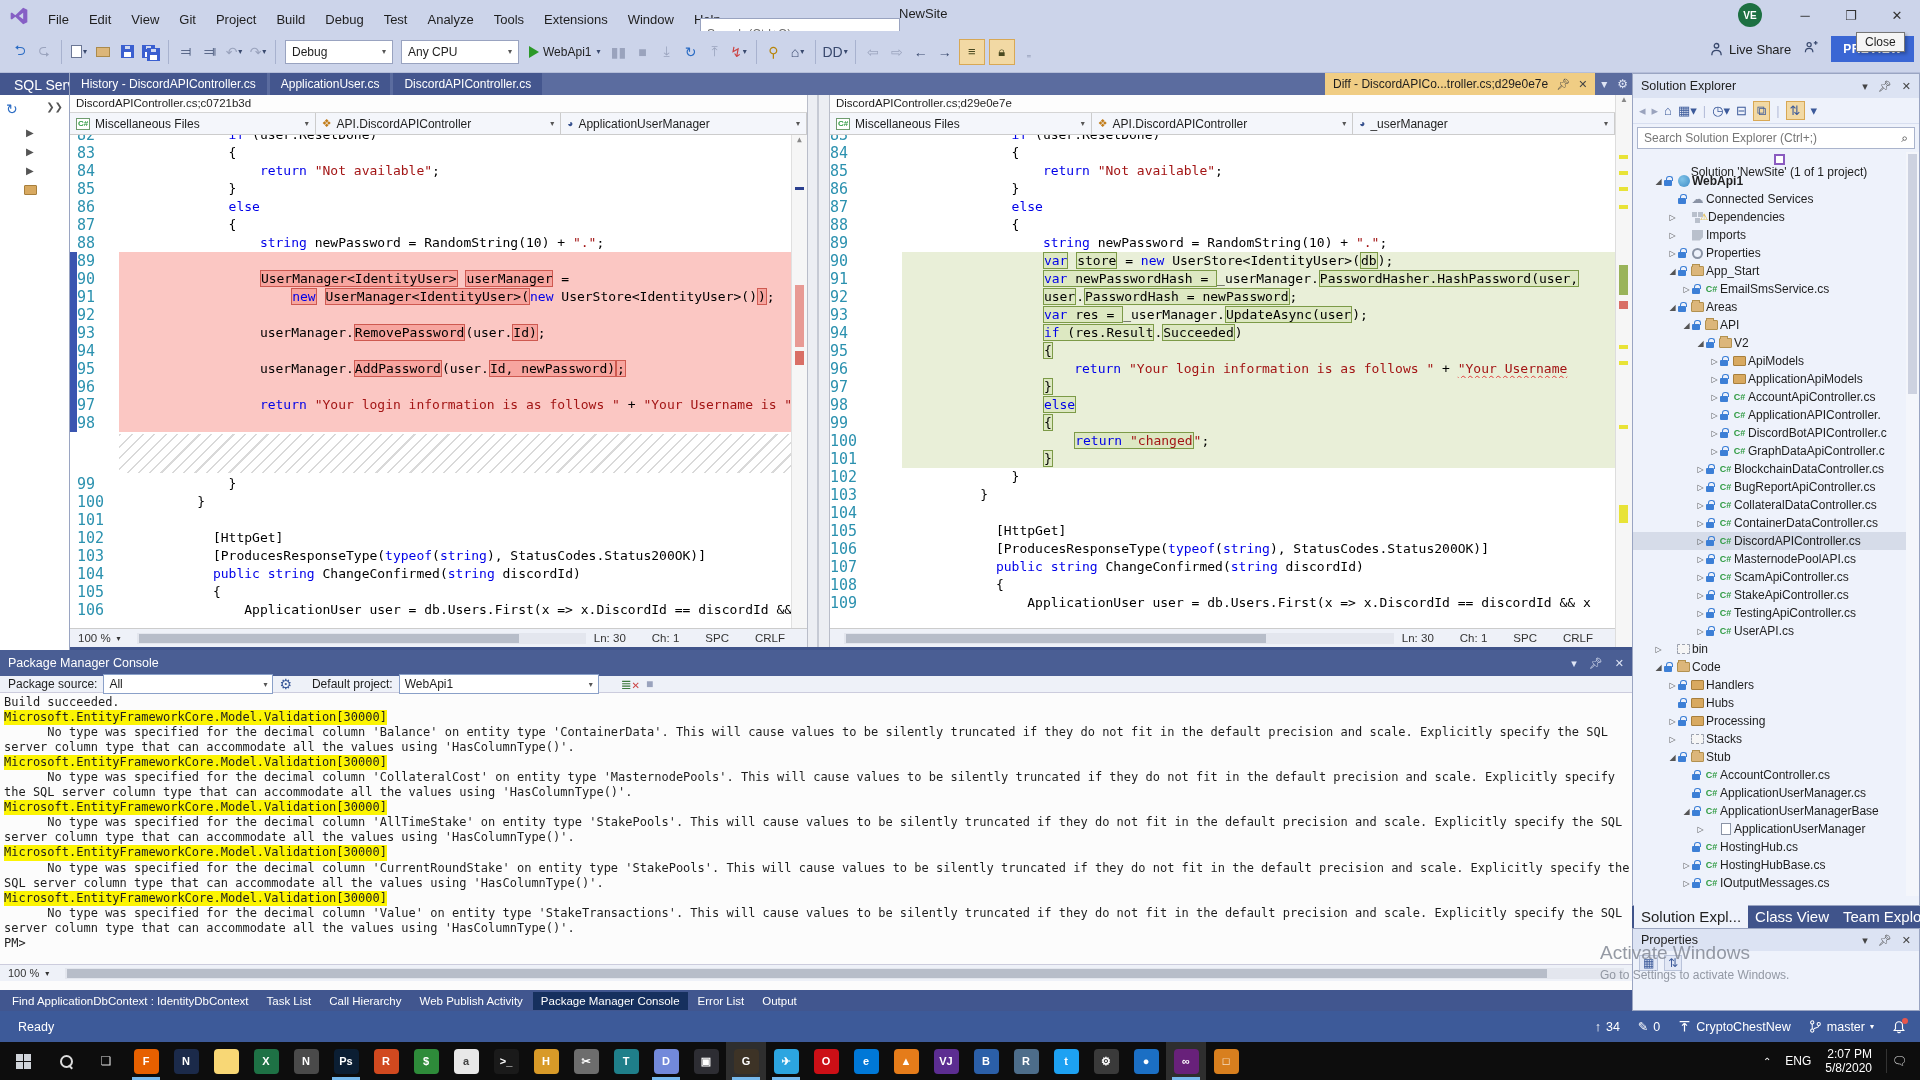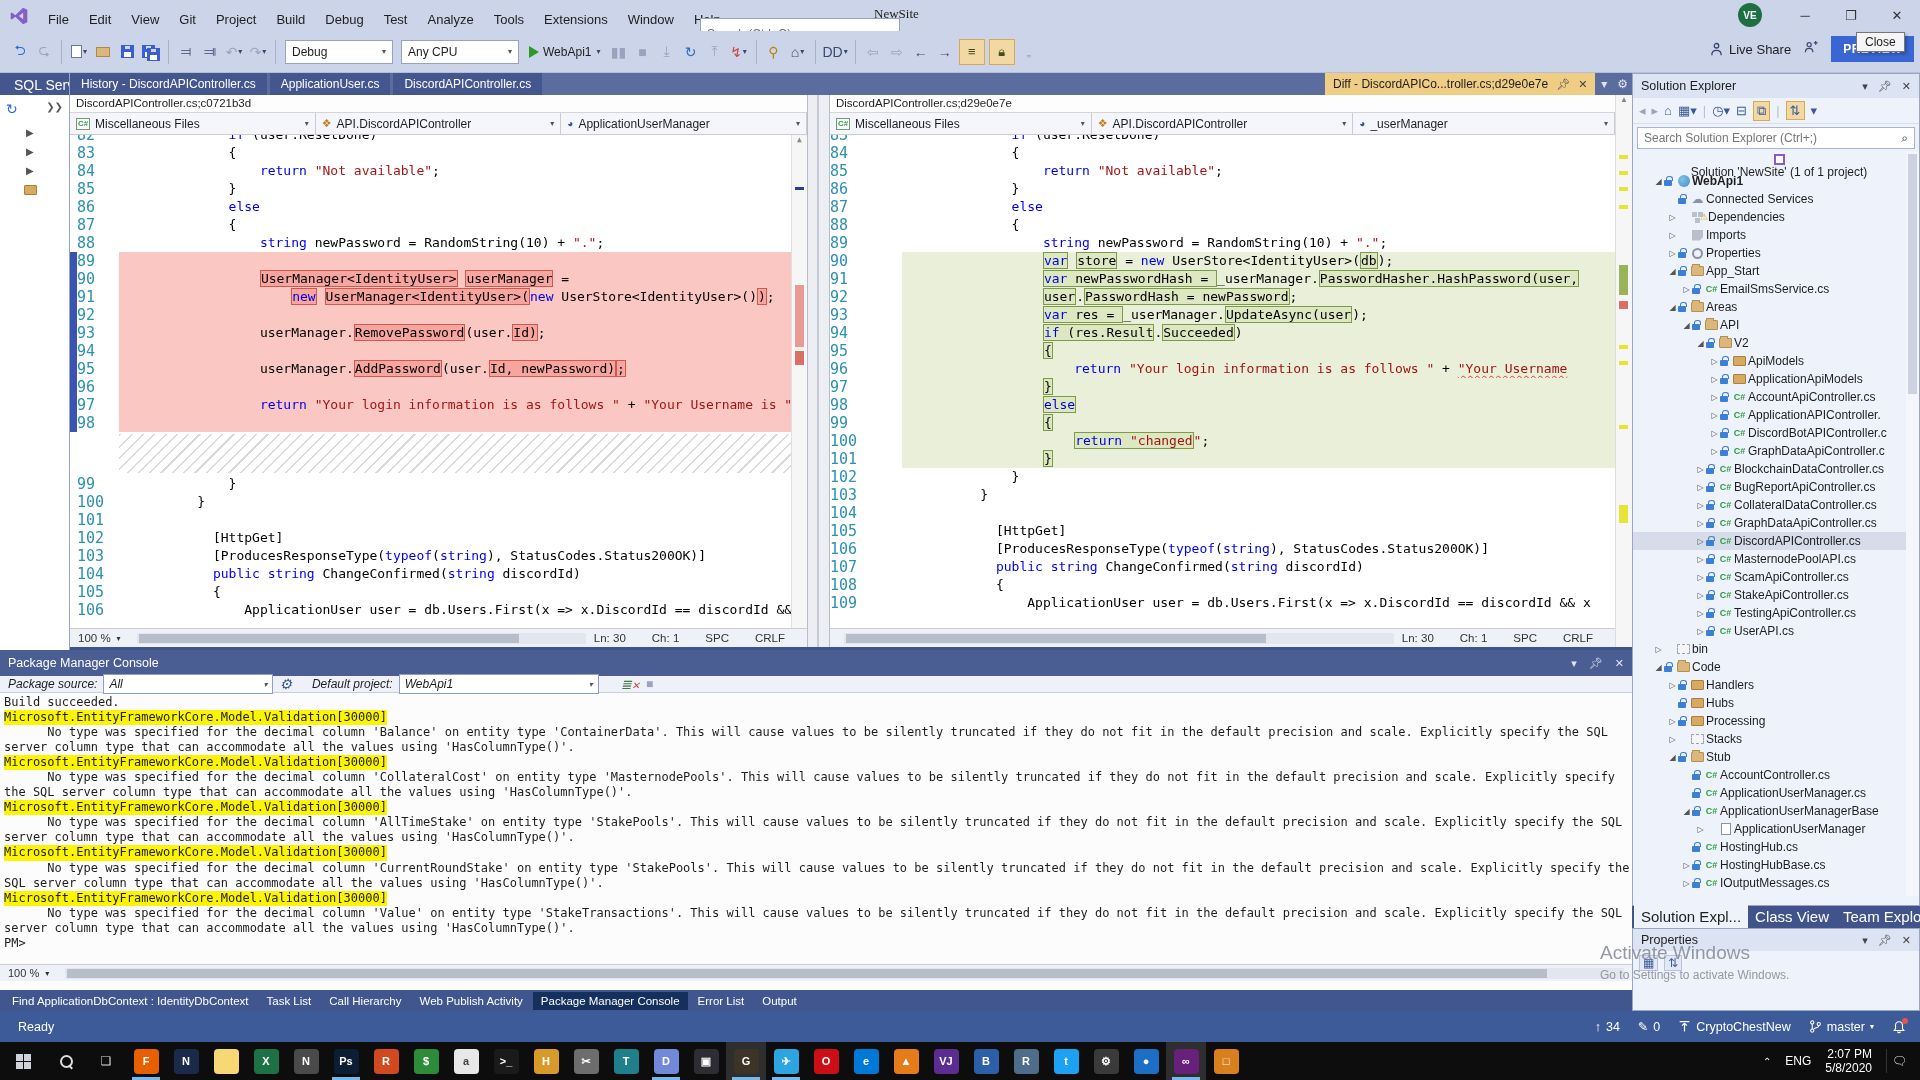--- a/index.html
+++ b/index.html
@@ -8,21 +8,21 @@
   #root { position:relative; width:1920px; height:1080px; background:#40548b; overflow:hidden; }
 
   
   .titlebar { position:absolute; left:0; top:0; width:1920px; height:31px; background:#ccd4ea; display:flex; align-items:center; }
   .vslogo { width:20px; height:20px; margin:0 10px 0 9px; position:relative; }
   .vslogo svg { width:20px; height:20px; }
   .menubar { display:flex; gap:2px;margin-top:8px; }
   .menu-item { padding:4px 9px; font-size:13px; color:#1e1e1e; cursor:default; }
   .searchbox { position:absolute; left:700px; top:4px; width:200px; height:32px; background:#fff; border:1px solid #99a3c0; display:flex; align-items:center; padding:0 6px; color:#6d6d6d; font-size:12px;margin-top:14px; }
   .searchbox .mag { margin-left:auto; color:#444; font-size:13px; }
-  .win-title { position:absolute; left:874px; top:6px; font-size:13px; color:#1e1e1e;font-family:Liberation Serif, serif; }
+  .win-title { position:absolute; left:899px; top:6px; font-size:13px; color:#1e1e1e; }
   .avatar { position:absolute; left:1738px; top:3px; width:24px; height:24px; border-radius:50%; background:#1d7042; color:#fff; font-size:10px; font-weight:bold; display:flex; align-items:center; justify-content:center; }
   .winbtns { position:absolute; right:0; top:0; display:flex; }
   .winbtn { width:46px; height:31px; display:flex; align-items:center; justify-content:center; color:#333; font-size:13px; }
   .tooltip { position:absolute; left:1856px; top:32px; background:#f5f5f5; border:1px solid #767676; padding:2px 8px; font-size:12px; color:#1e1e1e; box-shadow:2px 2px 3px rgba(0,0,0,.25); z-index:50; }
 
   
   .toolbar { position:absolute; left:0; top:31px; width:1920px; height:42px; background:#ccd4ea; border-bottom:1px solid #b5bed9; display:flex; align-items:center; padding-left:8px; }
   .tb-sep { width:1px; height:24px; background:#a8b2cf; margin:0 5px; }
   .tb-i { min-width:24px; height:26px; display:flex; align-items:center; justify-content:center; font-size:14px; color:#39496e; padding:0 2px; }
   .tb-i.dis { color:#9aa3bd; }
@@ -97,21 +97,21 @@
   .lninfo { display:flex; gap:26px; padding-right:22px; }
 
   .splitter { position:absolute; left:807px; top:95px; width:23px; height:552px; background:#eceef3; border-left:1px solid #b9bdc9; border-right:1px solid #b9bdc9; }
   .splitter:before { content:""; position:absolute; left:9px; top:0; bottom:0; width:2px; background:#c6cad4; }
   .rstrip { position:absolute; left:1615px; top:95px; width:17px; height:552px; background:#f6f6f6; border-left:1px solid #ddd; }
 
   
   .pmc { position:absolute; left:0; top:650px; width:1632px; height:340px; background:#fcfcfc; }
   .pmc-title { height:26px; background:#4a5e94; color:#fff; display:flex; align-items:center; padding:0 8px; font-size:12.5px; }
   .pmc-title .ticons { margin-left:auto; display:flex; gap:12px; font-size:11px; color:#dfe5f5; }
-  .pmc-toolbar { height:17px; background:#eef1f8; border-bottom:1px solid #ccd; display:flex; align-items:center; gap:6px; padding:0 8px; font-size:12px;font-style:italic; }
+  .pmc-toolbar { height:17px; background:#eef1f8; border-bottom:1px solid #ccd; display:flex; align-items:center; gap:6px; padding:0 8px; font-size:12px; }
   .pmc-combo { width:170px; height:20px; background:#fff; border:1px solid #8aa0c8; display:flex; align-items:center; padding:0 5px; }
   .pmc-combo .car { margin-left:auto; font-size:8px; color:#555; }
   .pmc-gear { color:#3c5a9a; font-size:14px; }
   .pmc-out { height:271px; overflow:hidden; font-family:"DejaVu Sans Mono", monospace; font-size:12px; line-height:15.05px; padding:2px 4px; color:#1e1e1e; }
   .pmc-out div { white-space:pre; }
   .pmc-out .hl { display:inline-block; background:#fcf403; }
   .pmc-zoom { height:17px; background:#eef1f8; border-top:1px solid #ccd; display:flex; align-items:center; font-size:11px; color:#333; }
 
   
   .btabs { position:absolute; left:0; top:990px; width:1632px; height:21px; background:#41568f; display:flex; align-items:center; padding-left:4px; gap:2px; }
@@ -741,21 +741,21 @@
               <span class="f-cs">C#</span>
             </span>
             <span class="lbl">CollateralDataController.cs</span>
           </div>
           <div class="trow" style="padding-left: 62px;">
             <span class="arr">▷</span>
             <span class="lockw"><span class="lock"></span></span>
             <span class="tico">
               <span class="f-cs">C#</span>
             </span>
-            <span class="lbl">GraphDataApiController.cs</span>
+            <span class="lbl">ContainerDataController.cs</span>
           </div>
           <div class="trow sel" style="padding-left: 62px;">
             <span class="arr">▷</span>
             <span class="lockw"><span class="lock"></span></span>
             <span class="tico">
               <span class="f-cs">C#</span>
             </span>
             <span class="lbl">DiscordAPIController.cs</span>
           </div>
           <div class="trow" style="padding-left: 62px;">

